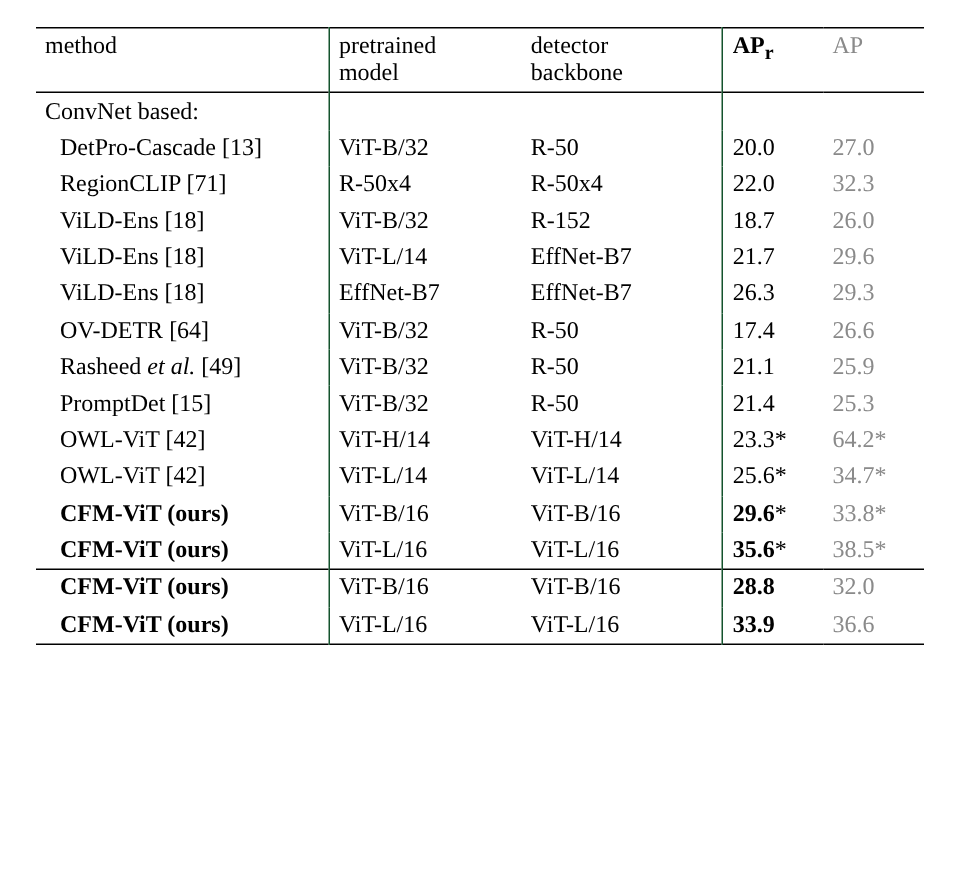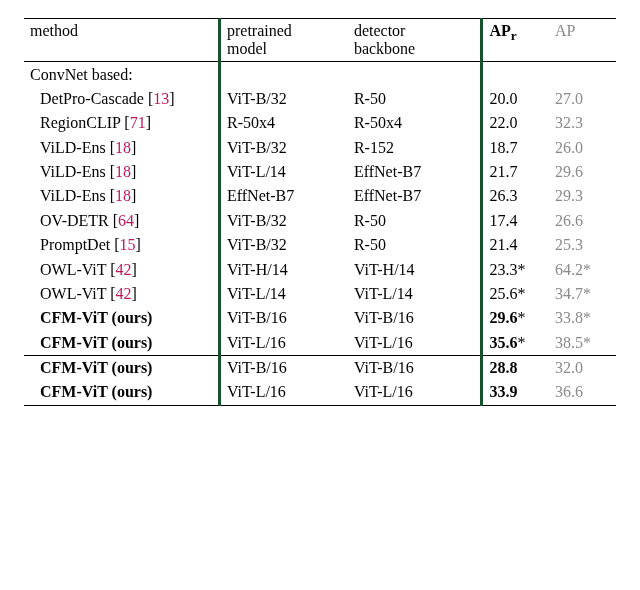--- a/index.html
+++ b/index.html
@@ -18,25 +18,25 @@
     table-layout:fixed;
   }
   td,th{
     padding:3.2px 6px;
     text-align:left;
     vertical-align:top;
     font-weight:normal;
   }
   .rule-t{border-top:1px solid #000}
   .rule-b{border-bottom:1px solid #000}
-  .vsep-l{border-left:3px solid #14532d}
+  .vsep-l{border-left:1px solid #14532d}
   .section-label{font-weight:normal}
   .bold{font-weight:bold}
   .gray{color:#8a8a8a}
-  .cite{color:#be185d}
+  .cite{color:#000000}
   .it{font-style:italic}
   .col-method{width:175px}
   .col-pmodel{width:115px}
   .col-back{width:120px}
   .col-apr{width:60px}
   .col-ap{width:60px}
 </style>
 </head>
 <body>
 
@@ -117,20 +117,27 @@
 
 
   <tr>
     <td style="padding-left:16px"><span>OV-DETR </span>[<span class="cite">64</span>]</td>
     <td class="vsep-l">ViT-B/32</td>
     <td>R-50</td>
     <td class="vsep-l">17.4</td>
     <td class="gray">26.6</td>
   </tr>
 
+  <tr>
+    <td style="padding-left:16px"><span>Rasheed </span><span class="it">et al.</span><span> </span>[<span class="cite">49</span>]</td>
+    <td class="vsep-l">ViT-B/32</td>
+    <td>R-50</td>
+    <td class="vsep-l">21.1</td>
+    <td class="gray">25.9</td>
+  </tr>
 
   <tr>
     <td style="padding-left:16px"><span>PromptDet </span>[<span class="cite">15</span>]</td>
     <td class="vsep-l">ViT-B/32</td>
     <td>R-50</td>
     <td class="vsep-l">21.4</td>
     <td class="gray">25.3</td>
   </tr>
 
 

